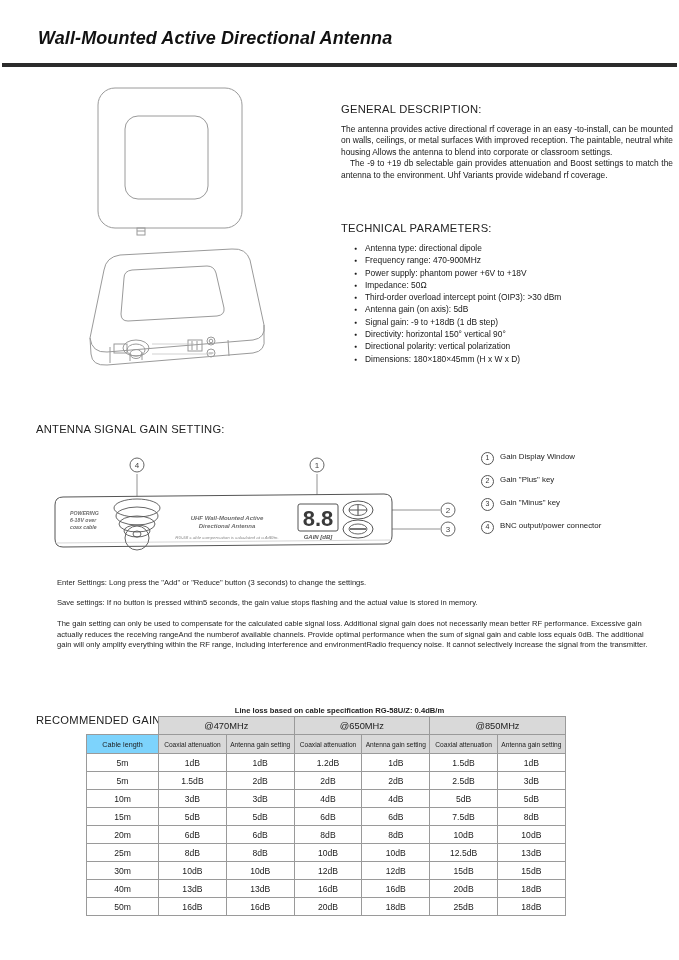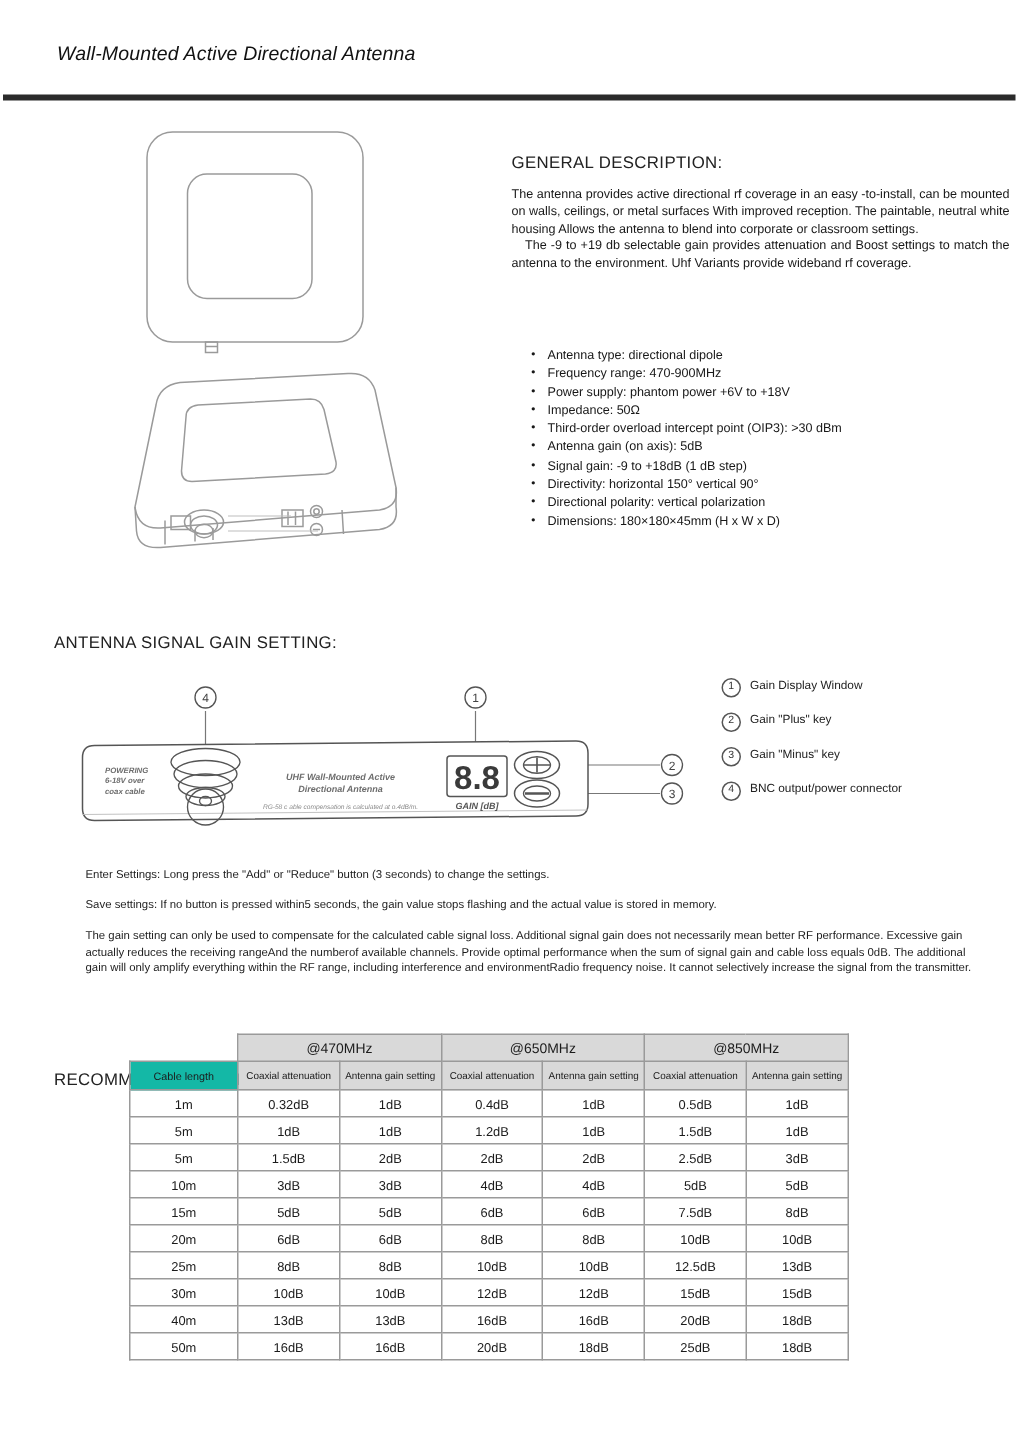--- a/index.html
+++ b/index.html
@@ -14,22 +14,22 @@
     font-family: "Liberation Sans", sans-serif;
     color: #1a1a1a;
     overflow: hidden;
   }
 
   
   .doc-title {
     position: absolute;
     left: 38px;
     top: 28px;
-    font-size: 13px;
-    font-weight: normal;
+    font-size: 18px;
+    font-weight: bold;
     font-style: italic;
     letter-spacing: 0.1px;
     color: #111;
     white-space: nowrap;
   }
   .title-rule {
     position: absolute;
     left: 2px;
     top: 63px;
     width: 675px;
@@ -174,21 +174,21 @@
     width: 679px;
     text-align: center;
     font-size: 7.6px;
     color: #222;
     font-weight: bold;
   }
 
   #gain-table {
     position: absolute;
     left: 86px;
-    top: 689px;
+    top: 716px;
     border-collapse: collapse;
     table-layout: fixed;
     width: 479px;
   }
   #gain-table td, #gain-table th {
     border: 1px solid #9a9a9a;
     text-align: center;
     vertical-align: middle;
     color: #1b1b1b;
     font-weight: normal;
@@ -202,21 +202,21 @@
   #gain-table th.blank-corner {
     border: none;
     background: transparent;
   }
   #gain-table th.sub-head {
     background: #d9d9d9;
     font-size: 6.6px;
     height: 18px;
   }
   #gain-table th.cable-head {
-    background: #14b8a6;
+    background: #7dd3fc;
     font-size: 7.2px;
     height: 18px;
   }
   #gain-table td.cell {
     font-size: 8.6px;
     height: 17px;
   }
   #gain-table td.len {
     font-size: 8.6px;
     height: 17px;
@@ -268,20 +268,21 @@
 
 <div id="general-description">
   <div class="sec-head">GENERAL DESCRIPTION:</div>
   <div class="gd-body">
     <p>The antenna provides active directional rf coverage in an easy -to-install, can be mounted on walls, ceilings, or metal surfaces With improved reception. The paintable, neutral white housing Allows the antenna to blend into corporate or classroom settings.</p>
     <p class="indent">The -9 to +19 db selectable gain  provides attenuation and Boost settings to match the antenna to the environment. Uhf Variants provide wideband rf coverage.</p>
   </div>
 </div>
 
 <div id="technical-parameters">
+  <div class="sec-head">TECHNICAL PARAMETERS:</div>
   <ul class="tp-list">
     <li>Antenna type: directional dipole</li>
     <li>Frequency range: 470-900MHz</li>
     <li>Power supply: phantom power +6V to +18V</li>
     <li>Impedance: 50Ω</li>
     <li>Third-order overload intercept point (OIP3): &gt;30 dBm</li>
     <li>Antenna gain (on axis): 5dB</li>
     <li>Signal gain: -9 to +18dB (1 dB step)</li>
     <li>Directivity: horizontal 150° vertical 90°</li>
     <li>Directional polarity: vertical polarization</li>
@@ -406,29 +407,20 @@
       <th class="sub-head">Coaxial attenuation</th>
       <th class="sub-head">Antenna gain setting</th>
       <th class="sub-head">Coaxial attenuation</th>
       <th class="sub-head">Antenna gain setting</th>
       <th class="sub-head">Coaxial attenuation</th>
       <th class="sub-head">Antenna gain setting</th>
     </tr>
   </thead>
   <tbody>
     <tr>
-      <td class="len">1m</td>
-      <td class="cell">0.32dB</td>
-      <td class="cell">1dB</td>
-      <td class="cell">0.4dB</td>
-      <td class="cell">1dB</td>
-      <td class="cell">0.5dB</td>
-      <td class="cell">1dB</td>
-    </tr>
-    <tr>
       <td class="len">5m</td>
       <td class="cell">1dB</td>
       <td class="cell">1dB</td>
       <td class="cell">1.2dB</td>
       <td class="cell">1dB</td>
       <td class="cell">1.5dB</td>
       <td class="cell">1dB</td>
     </tr>
     <tr>
       <td class="len">5m</td>

